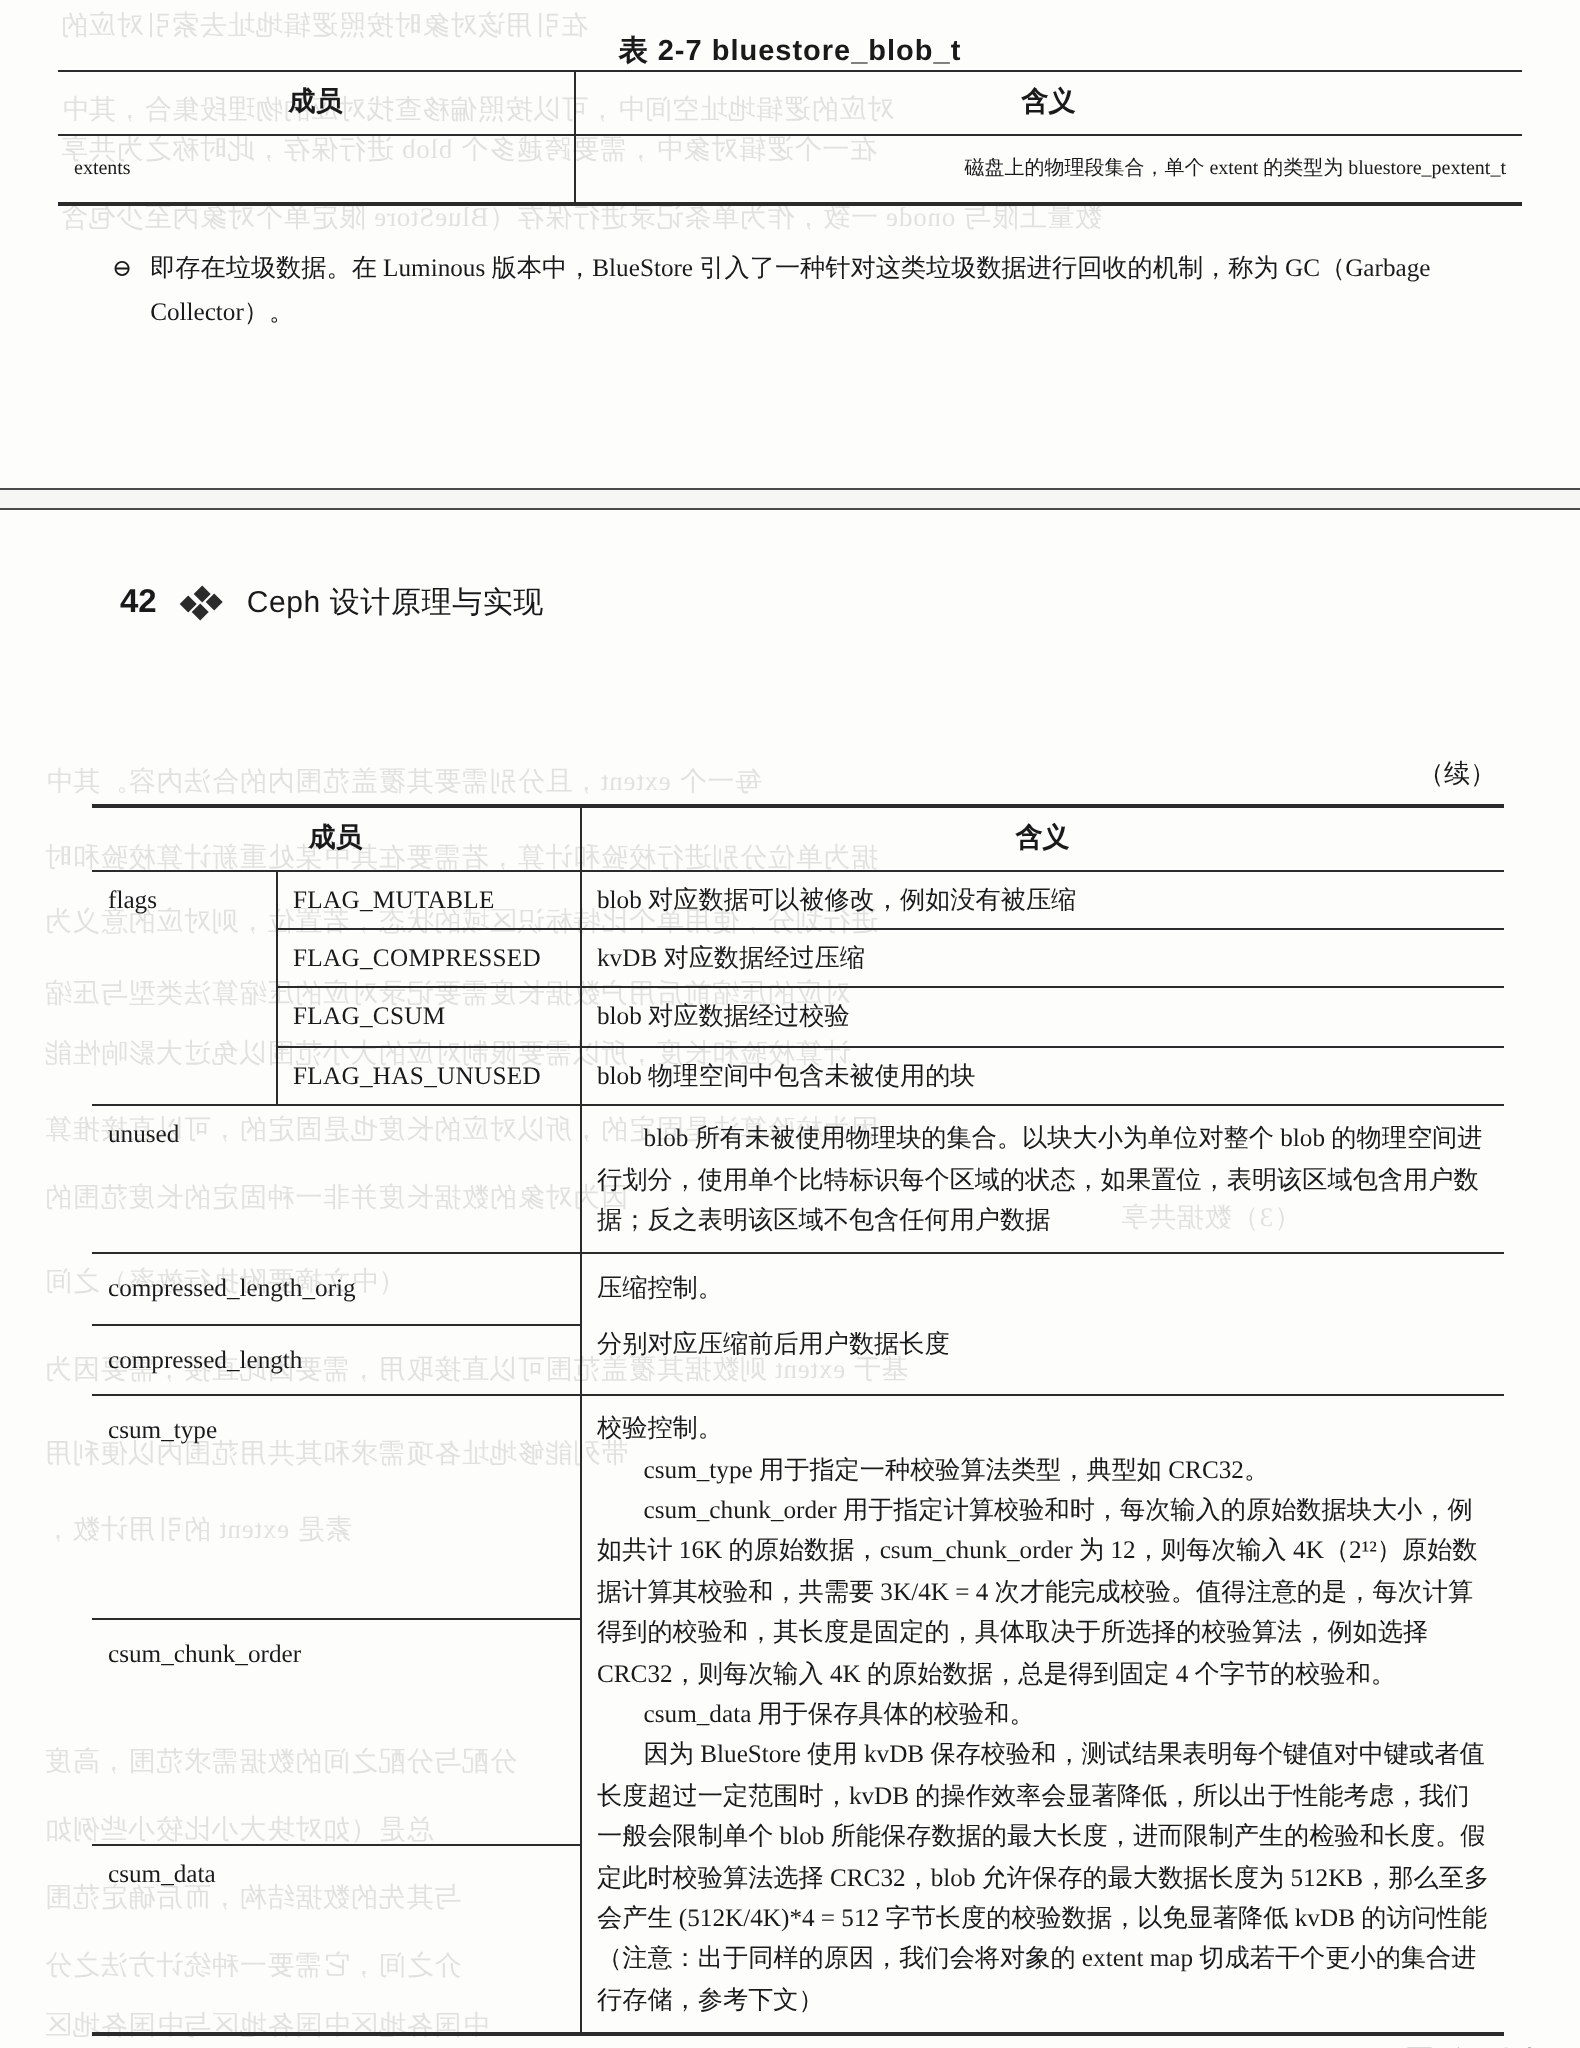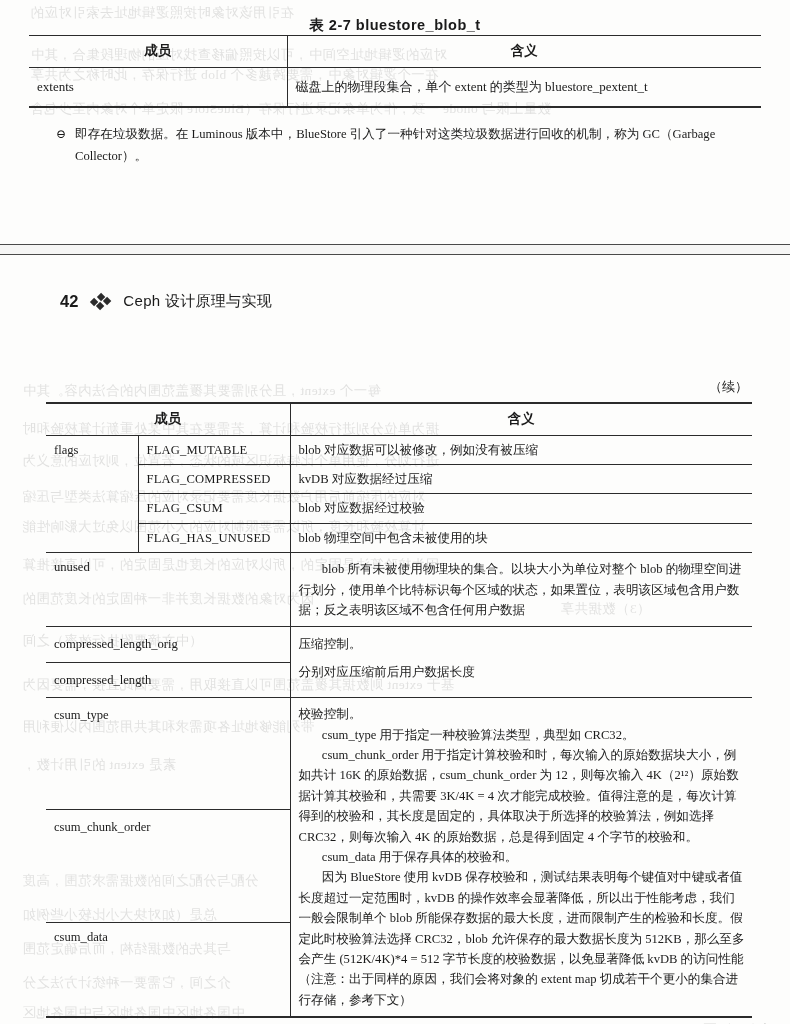--- a/index.html
+++ b/index.html
@@ -47,21 +47,21 @@
     letter-spacing: 0.5px;
   }
   .tbl {
     border-collapse: collapse;
     width: 732px;
     margin: 0 auto;
     table-layout: fixed;
   }
   .tbl th, .tbl td {
     padding: 5px 8px;
-    font-size: 13px;
+    font-size: 10px;
     vertical-align: top;
     line-height: 1.55;
   }
   .tbl th {
     text-align: center;
     font-weight: bold;
     font-size: 13.5px;
     font-family: "Liberation Sans", sans-serif;
   }
   .rule-top { border-top: 2.2px solid #2b2b2b; }
@@ -239,21 +239,21 @@
         </colgroup>
       <thead>
         <tr>
           <th class="rule-top rule-mid">成员</th>
           <th class="rule-top rule-mid vline">含义</th>
         </tr>
       </thead>
       <tbody>
         <tr>
           <td class="rule-mid rule-bot" style="padding-top:9px;padding-bottom:9px;">extents</td>
-          <td class="rule-mid rule-bot vline" style="text-align:left;padding-top:9px;padding-bottom:9px;margin-top:48px;">磁盘上的物理段集合，单个 extent 的类型为 bluestore_pextent_t</td>
+          <td class="rule-mid rule-bot vline" style="text-align:right;padding-top:9px;padding-bottom:9px;margin-top:48px;">磁盘上的物理段集合，单个 extent 的类型为 bluestore_pextent_t</td>
         </tr>
       </tbody>
     </table>
   </div>
 
   <div id="footnote">
     <span class="fn-mark">⊖</span>
     <span class="fn-body">即存在垃圾数据。在 Luminous 版本中，BlueStore 引入了一种针对这类垃圾数据进行回收的机制，称为 GC（Garbage Collector）。</span>
   </div>
 

